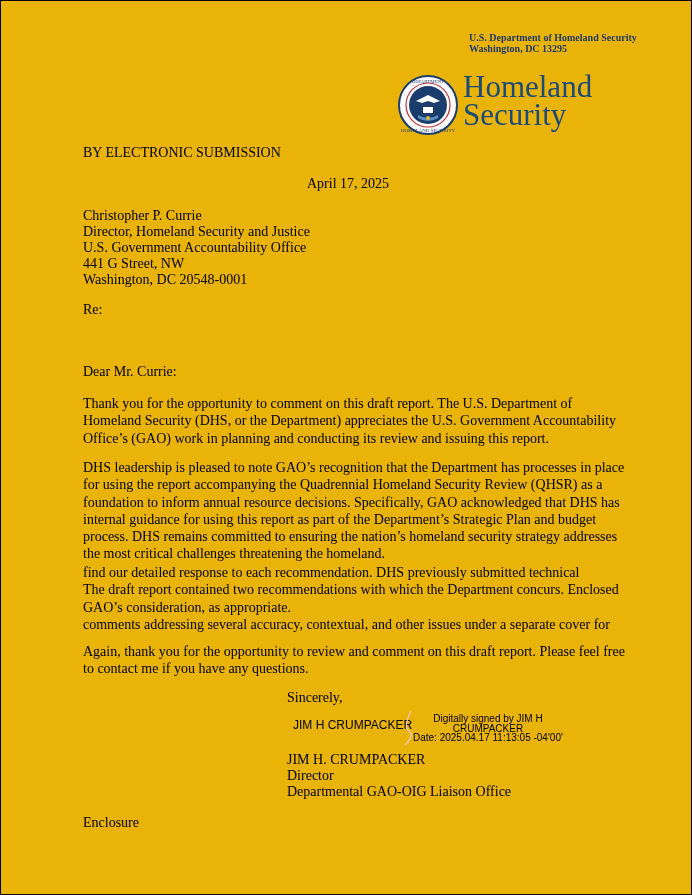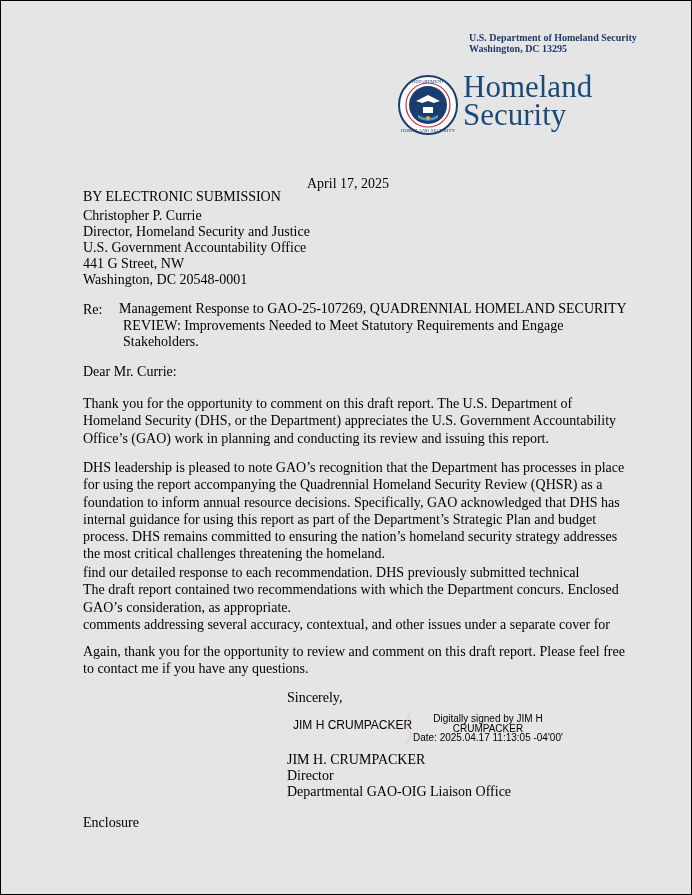--- a/index.html
+++ b/index.html
@@ -1,17 +1,17 @@
 <!DOCTYPE html>
 <html><head>
 <meta charset="utf-8">
 <style>
   html, body { margin:0; padding:0; background:#ffffff; }
   body { width:692px; height:895px; position:relative; overflow:hidden; }
-  .page { position:absolute; left:0; top:0; width:690px; height:893px; border:1px solid #000; background:#e5e5e5; }
+  .page { position:absolute; left:0; top:0; width:690px; height:893px; border:1px solid #000; background:#eab308; }
   .hdr-addr { position:absolute; left:468px; top:31px; font-family:"Liberation Serif", serif; font-weight:bold; font-size:10px; line-height:11px; color:#1f3a68; }
   .logo { position:absolute; left:397px; top:72px; width:200px; height:64px; }
   .seal { position:absolute; left:0; top:2px; width:60px; height:60px; }
   .logo-text { position:absolute; left:65px; top:0; font-family:"Liberation Serif", serif; color:#1a4a7a; font-size:31px; line-height:28px; }
   .t { position:absolute; font-family:"Liberation Serif", serif; font-size:14px; line-height:17px; color:#000; white-space:nowrap; }
   .para { position:absolute; left:82px; width:540px; font-family:"Liberation Serif", serif; font-size:14px; line-height:17.3px; color:#000; }
   .para span.line { display:block; white-space:nowrap; }
   .re-label { position:absolute; left:82px; top:300px; }
   .re-body { position:absolute; left:118px; top:300px; }
   .re-body span { display:block; white-space:nowrap; }
@@ -41,36 +41,31 @@
       <circle cx="30" cy="43" r="2" fill="#d9b340"></circle>
       <text x="30" y="8" font-size="5" text-anchor="middle" fill="#1a3d6e" font-family="Liberation Serif, serif">DEPARTMENT</text>
       <text x="30" y="57" font-size="5" text-anchor="middle" fill="#1a3d6e" font-family="Liberation Serif, serif">HOMELAND SECURITY</text>
     </svg>
     <div class="logo-text">
       <div>Homeland</div>
       <div>Security</div>
     </div>
   </div>
 
-  <div class="t" style="left:82px; top:143px;margin-top:44px;">BY ELECTRONIC SUBMISSION</div>
+  <div class="t" style="left:82px; top:143px;">BY ELECTRONIC SUBMISSION</div>
 
   <div class="t" style="left:306px; top:174px;">April 17, 2025</div>
 
   <div class="t" style="left:82px; top:206px;">Christopher P. Currie</div>
   <div class="t" style="left:82px; top:222px;">Director, Homeland Security and Justice</div>
   <div class="t" style="left:82px; top:238px;">U.S. Government Accountability Office</div>
   <div class="t" style="left:82px; top:254px;">441 G Street, NW</div>
   <div class="t" style="left:82px; top:270px;">Washington, DC 20548-0001</div>
 
   <div class="t re-label">Re:</div>
-  <div class="t re-body" style="line-height:16.5px;">
-    <span>Management Response to GAO-25-107269, QUADRENNIAL HOMELAND SECURITY</span>
-    <span style="padding-left:4px;">REVIEW:  Improvements Needed to Meet Statutory Requirements and Engage</span>
-    <span style="padding-left:4px;">Stakeholders.</span>
-  </div>
 
   <div class="t" style="left:82px; top:362px;">Dear Mr. Currie:</div>
 
   <div class="para" style="top:394px;">
     <span class="line">Thank you for the opportunity to comment on this draft report.  The U.S. Department of</span>
     <span class="line">Homeland Security (DHS, or the Department) appreciates the U.S. Government Accountability</span>
     <span class="line">Office’s (GAO) work in planning and conducting its review and issuing this report.</span>
   </div>
 
   <div class="para" style="top:458px;">

